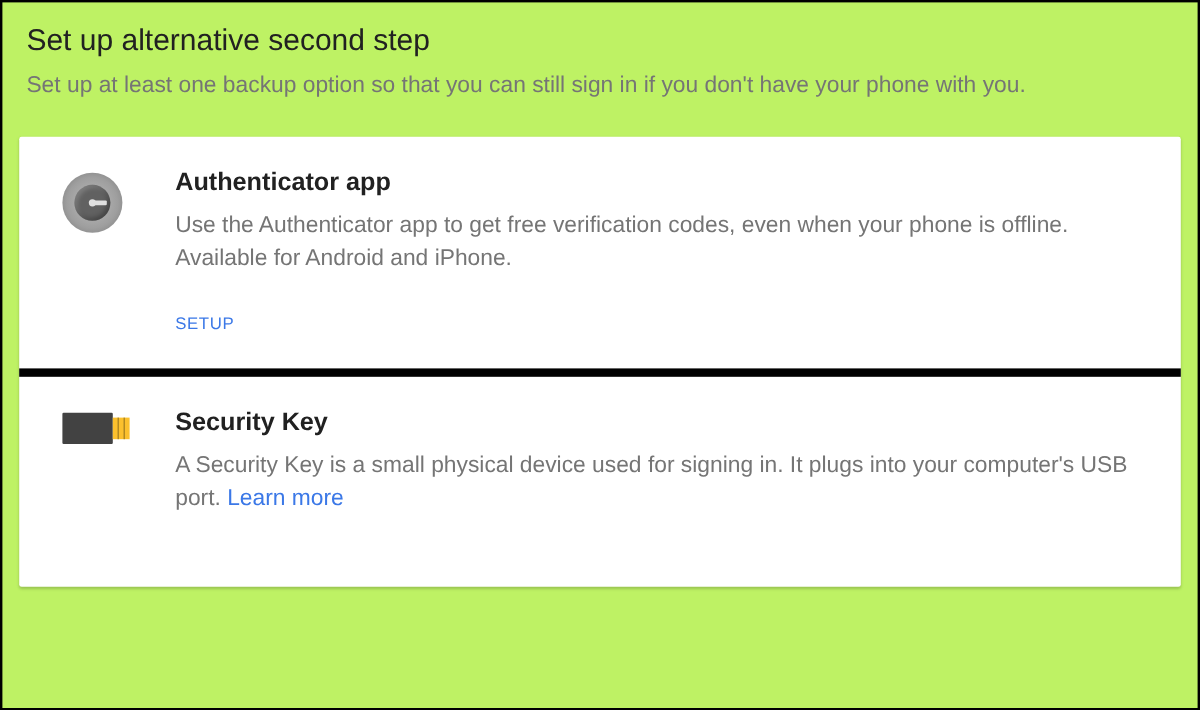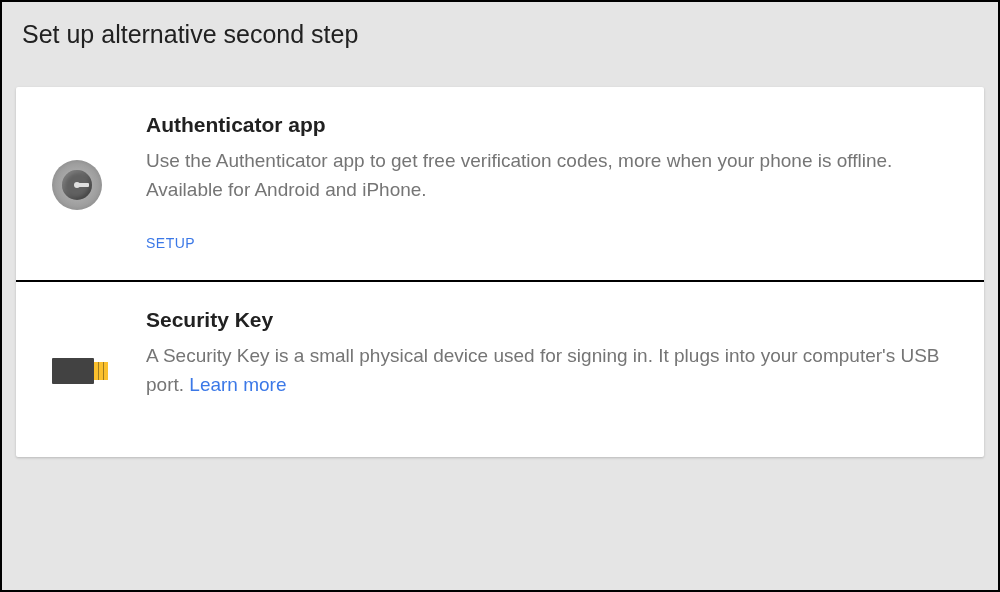--- a/index.html
+++ b/index.html
@@ -10,21 +10,21 @@
     body {
       font-family: Arial, Helvetica, sans-serif;
       width: 1000px;
       height: 592px;
       background: #fff;
     }
     .frame {
       width: 1000px;
       height: 592px;
       border: 2px solid #000;
-      background: #e5e5e5;
+      background: #bef264;
       padding: 0;
     }
     .header {
       padding: 18px 20px 28px 20px;
     }
     .header-title {
       font-size: 25px;
       color: #212121;
       font-weight: 400;
       margin-bottom: 10px;
@@ -37,24 +37,24 @@
     }
     .card {
       background: #fff;
       margin: 0 14px 14px 14px;
       box-shadow: 0 1px 3px rgba(0,0,0,0.12), 0 1px 2px rgba(0,0,0,0.08);
       border-radius: 2px;
     }
     .option {
       display: flex;
       padding: 26px 30px 28px 36px;
-      align-items: center;
+      align-items: flex-start;
     }
     .option + .option {
-      border-top: 2px solid #000000;
+      border-top: 7px solid #000000;
     }
     .option-icon {
       flex: 0 0 62px;
       width: 62px;
       margin-right: 32px;
       margin-top: 4px;
     }
     .option-body {
       flex: 1;
     }
@@ -163,33 +163,34 @@
     .key-tip::before { left: 4px; }
     .key-tip::after { left: 9px; }
   </style>
 </head>
 <body>
 
 <div class="frame">
 
   <div class="header">
     <h2 class="header-title">Set up alternative second step</h2>
+    <p class="header-subtitle">Set up at least one backup option so that you can still sign in if you don't have your phone with you.</p>
   </div>
 
   <div class="card">
 
     <div class="option">
       <div class="option-icon">
         <div class="auth-icon">
             <span class="auth-icon-dot"></span>
           </div>
       </div>
       <div class="option-body">
         <div class="option-title">Authenticator app</div>
-        <div class="option-desc">Use the Authenticator app to get free verification codes, more when your phone is offline. Available for Android and iPhone.</div>
+        <div class="option-desc">Use the Authenticator app to get free verification codes, even when your phone is offline. Available for Android and iPhone.</div>
         <button class="option-action">SETUP</button>
       </div>
     </div>
 
     <div class="option">
       <div class="option-icon">
         <div class="key-icon">
           <div class="key-body"></div>
           <div class="key-tip"></div>
         </div>

